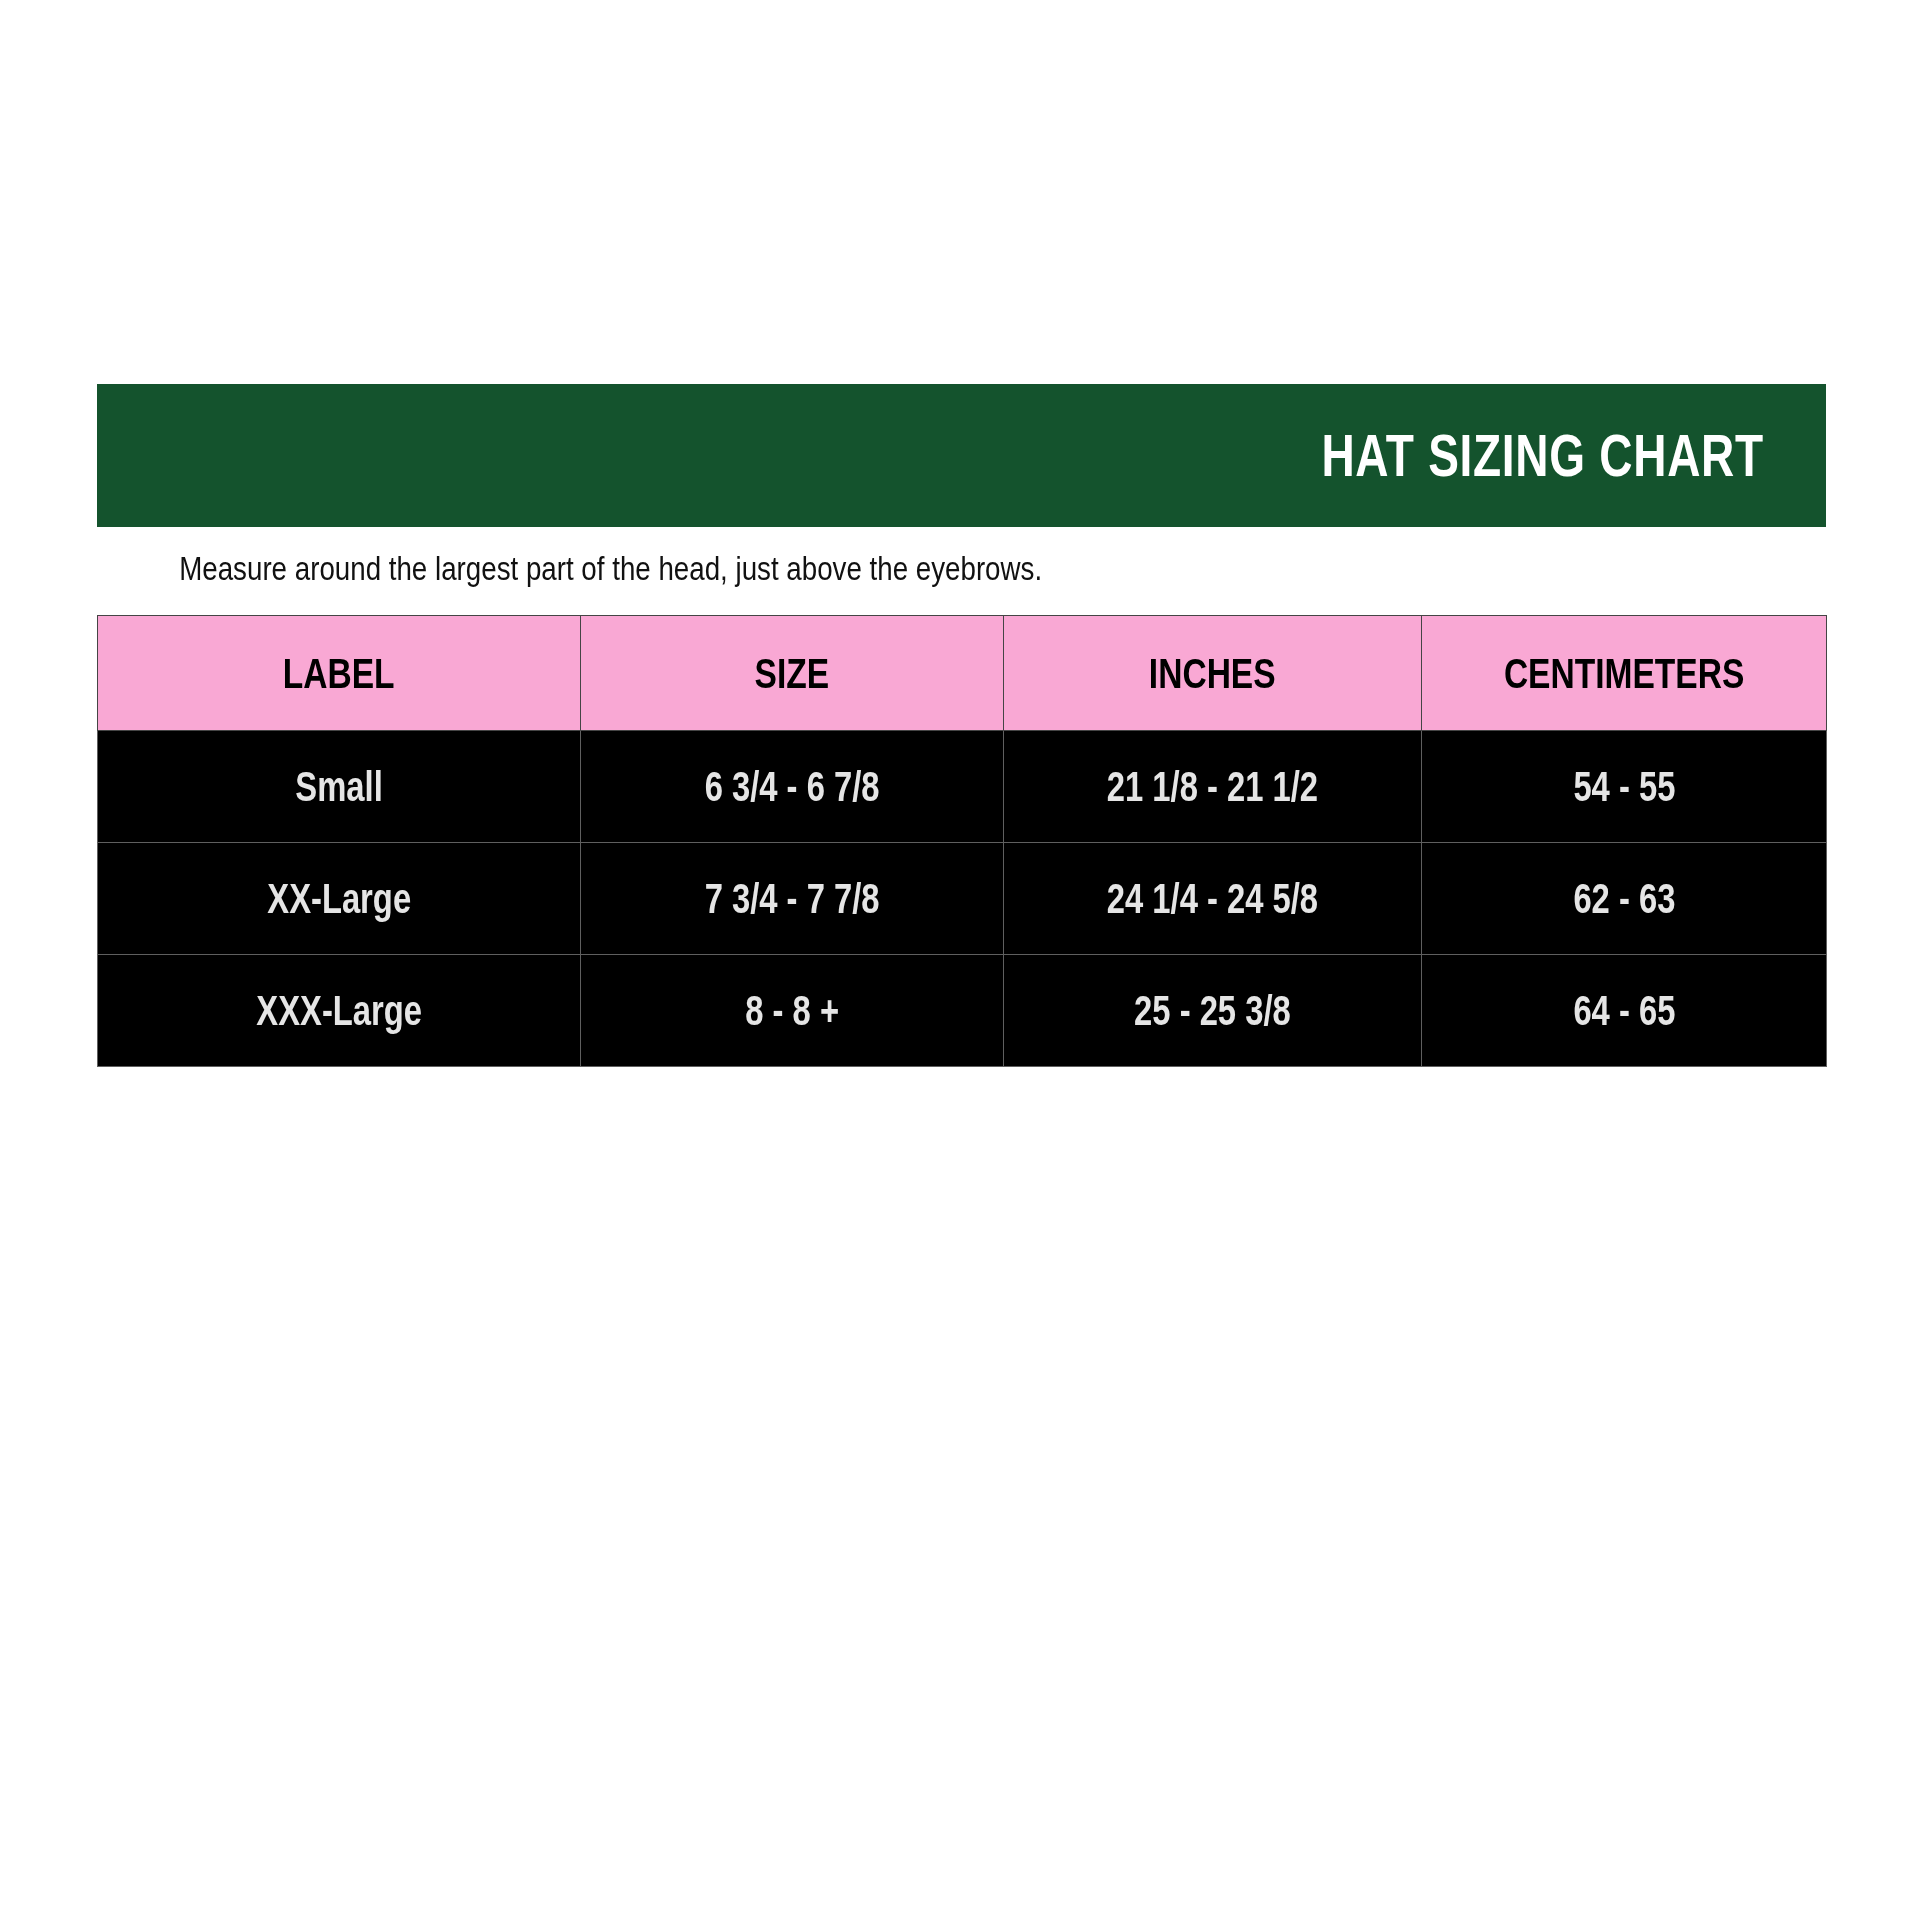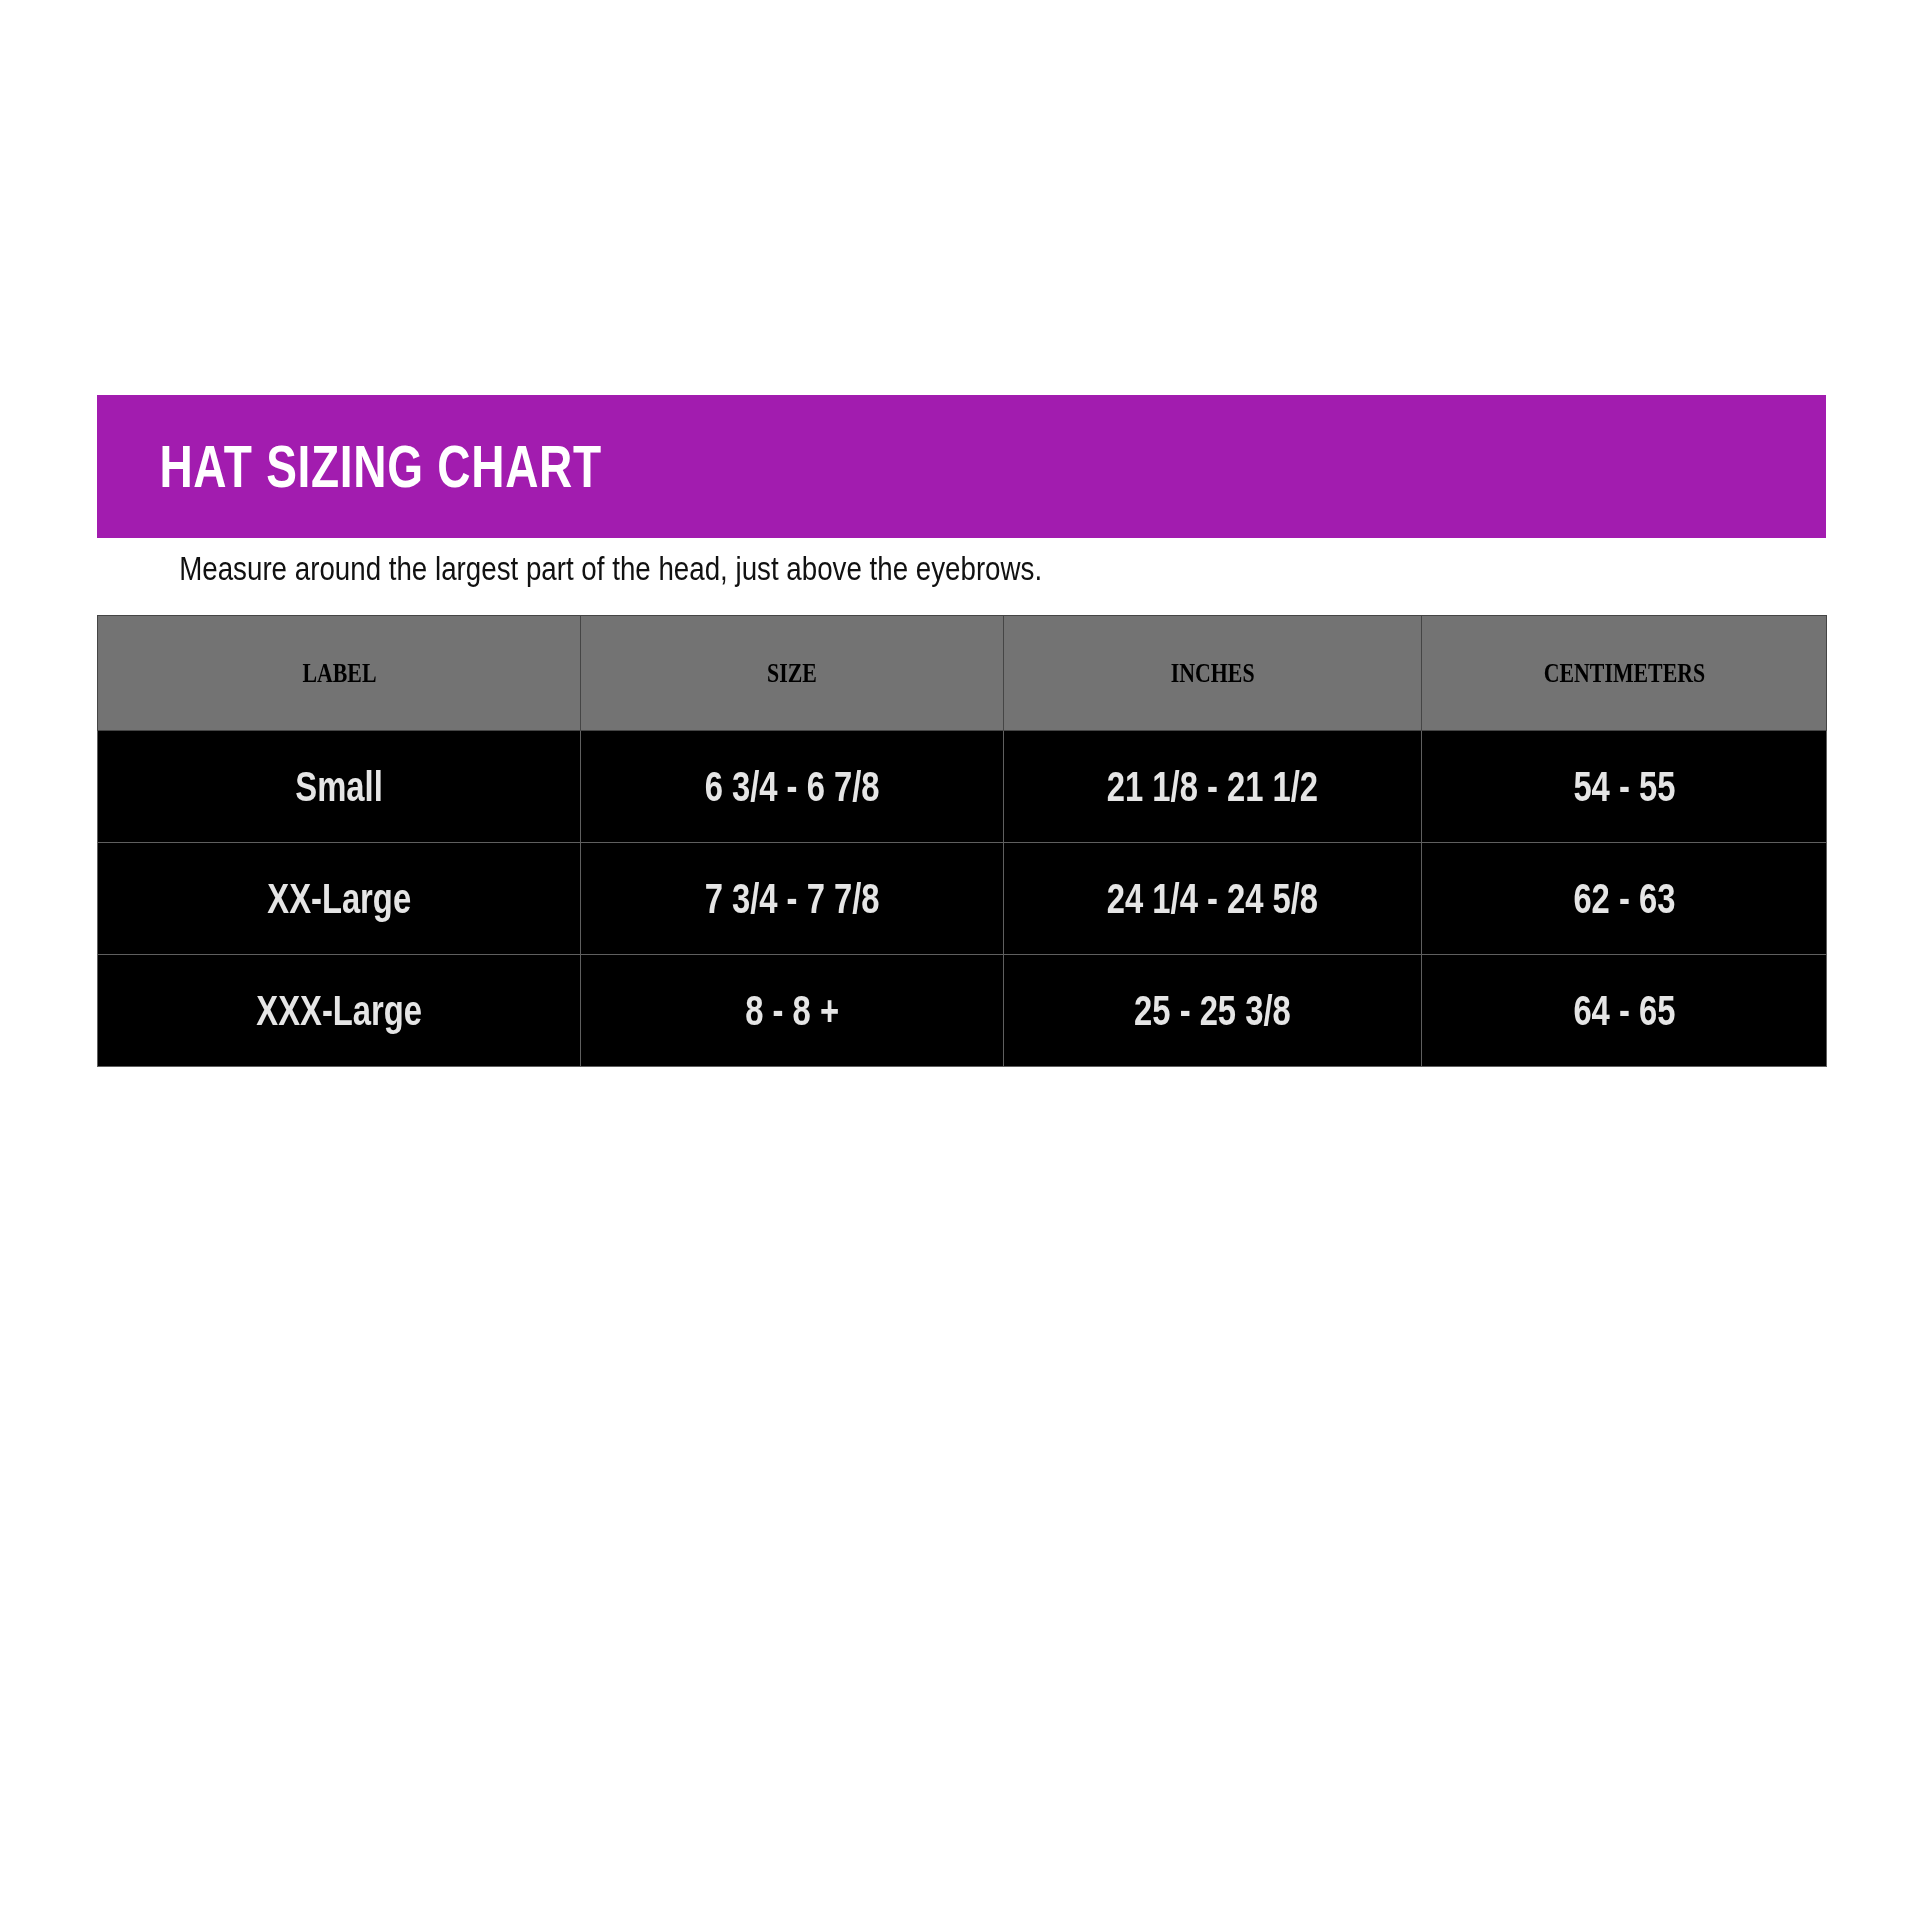--- a/index.html
+++ b/index.html
@@ -17,27 +17,27 @@
   }
   
   .cond {
     display: inline-block;
     transform: scaleX(0.78);
     white-space: nowrap;
   }
   .title-bar {
     position: absolute;
     left: 97px;
-    top: 395px;
+    top: 384px;
     width: 1729px;
     height: 143px;
-    background: #a21caf;
+    background: #14532d;
     display: flex;
     align-items: center;
-    justify-content: flex-start;
+    justify-content: flex-end;
   }
   .title-text {
     color: #ffffff;
     font-size: 59px;
     font-weight: bold;
     letter-spacing: 0.9px;
   }
   .subtitle-row {
     position: absolute;
     left: 97px;
@@ -60,27 +60,26 @@
     table-layout: fixed;
   }
   table.sizing th,
   table.sizing td {
     border: 1.8px solid #5f5f5f;
     text-align: center;
     vertical-align: middle;
     padding: 0;
   }
   table.sizing th {
-    background: #737373;
+    background: #f9a8d4;
     color: #000000;
     height: 114px;
-    font-size: 28px;
+    font-size: 43px;
     font-weight: bold;
     border-color: #454545;
-    font-family: Liberation Serif, serif;
   }
   table.sizing td {
     background: #000000;
     color: #e5e5e5;
     height: 111px;
     font-size: 42px;
     font-weight: bold;
   }
 </style>
 </head>

